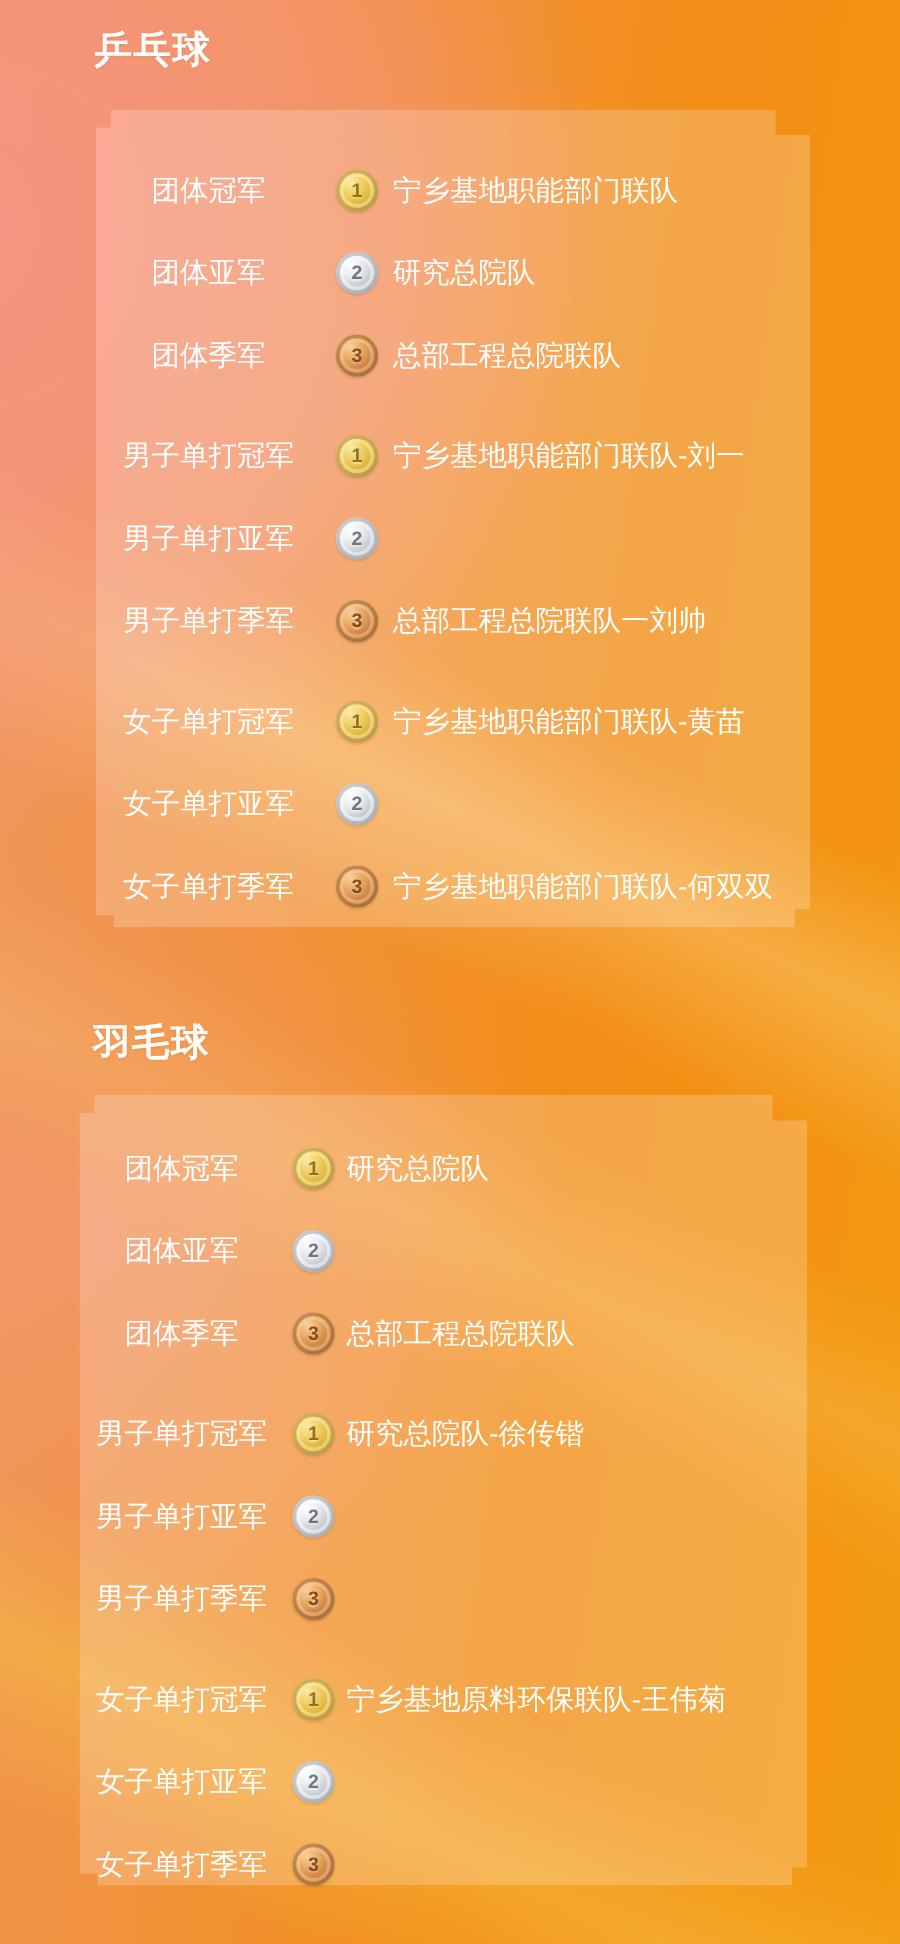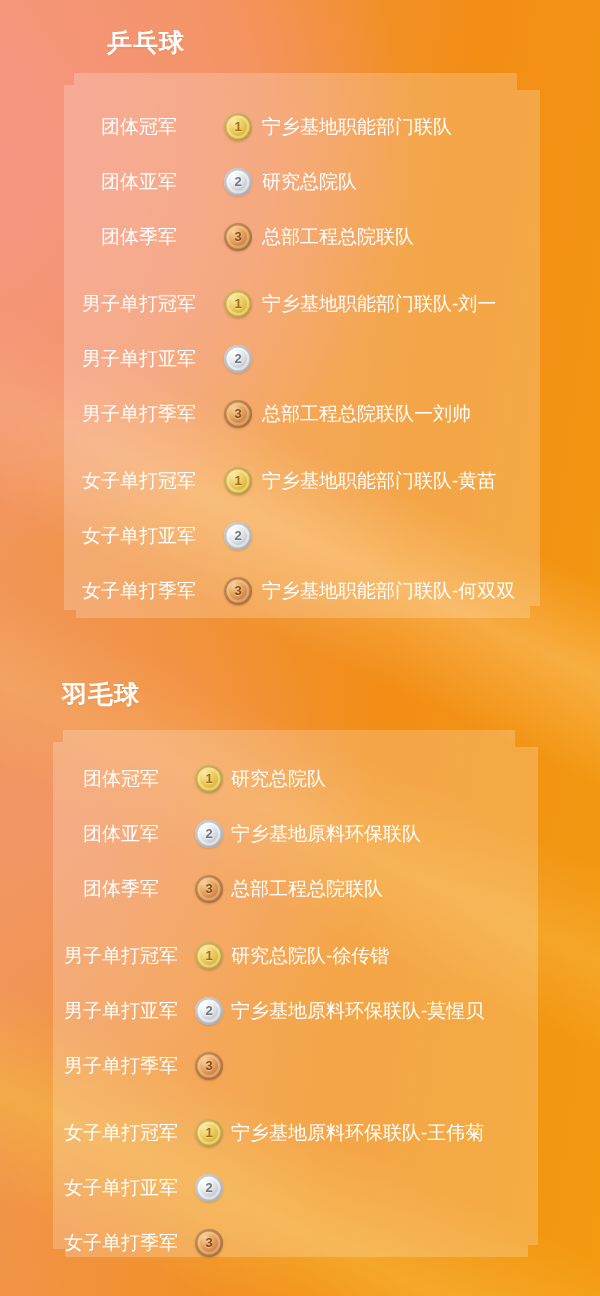--- a/index.html
+++ b/index.html
@@ -16,21 +16,21 @@
       linear-gradient(205deg, rgba(248,200,90,0) 55%, rgba(250,205,100,0.28) 61%, rgba(248,200,90,0) 67%),
       linear-gradient(205deg, rgba(247,190,60,0) 80%, rgba(247,195,70,0.45) 87%, rgba(247,190,60,0) 94%),
       linear-gradient(98deg, #f09762 0%, #f1933d 32%, #f28d16 62%, #f39a10 100%);
   }
   .sport-section{position:absolute;inset:0;pointer-events:none;}
   .sport-title{
     position:absolute;margin:0;
     font-size:25px;font-weight:bold;letter-spacing:1px;
     text-shadow:0 1px 2px rgba(180,90,0,0.15);
   }
-  .s0 .sport-title{left:63px;top:26px;margin-left:44px;}
+  .s0 .sport-title{left:63px;top:16px;}
   .s1 .sport-title{left:62px;top:678px;}
 
   .panel{position:absolute;box-sizing:border-box;border-radius:26px;}
   .s0 .panel{left:64px;top:73px;width:476px;height:545px;padding-top:26px;}
   .s1 .panel{left:53px;top:730px;width:485px;height:527px;padding-top:21px;}
 
   .panel-bg{position:absolute;inset:0;background:rgba(255,255,255,0.21);}
   .s0 .panel-bg{clip-path:path('M 10 12 L 10 0 L 453 0 L 453 17 L 476 17 L 476 533 L 466 533 L 466 545 L 12 545 L 12 537 L 0 537 L 0 12 Z');}
   .s1 .panel-bg{clip-path:path('M 10 12 L 10 0 L 462 0 L 462 17 L 485 17 L 485 515 L 475 515 L 475 527 L 12 527 L 12 519 L 0 519 L 0 12 Z');}
 
@@ -165,21 +165,20 @@
       <span class="medal-num">1</span>
     </div>
     <div class="team">研究总院队</div>
   </div>
 
   <div class="row">
     <div class="rank">团体亚军</div>
     <div class="medal silver">
       <span class="medal-num">2</span>
     </div>
-    <div class="team">宁乡基地原料环保联队</div>
   </div>
 
   <div class="row">
     <div class="rank">团体季军</div>
     <div class="medal bronze">
       <span class="medal-num">3</span>
     </div>
     <div class="team">总部工程总院联队</div>
   </div>
 </div>
@@ -190,21 +189,20 @@
       <span class="medal-num">1</span>
     </div>
     <div class="team">研究总院队-徐传锴</div>
   </div>
 
   <div class="row">
     <div class="rank">男子单打亚军</div>
     <div class="medal silver">
       <span class="medal-num">2</span>
     </div>
-    <div class="team">宁乡基地原料环保联队-莫惺贝</div>
   </div>
 
   <div class="row">
     <div class="rank">男子单打季军</div>
     <div class="medal bronze">
       <span class="medal-num">3</span>
     </div>
   </div>
 </div>
             <div class="group">

